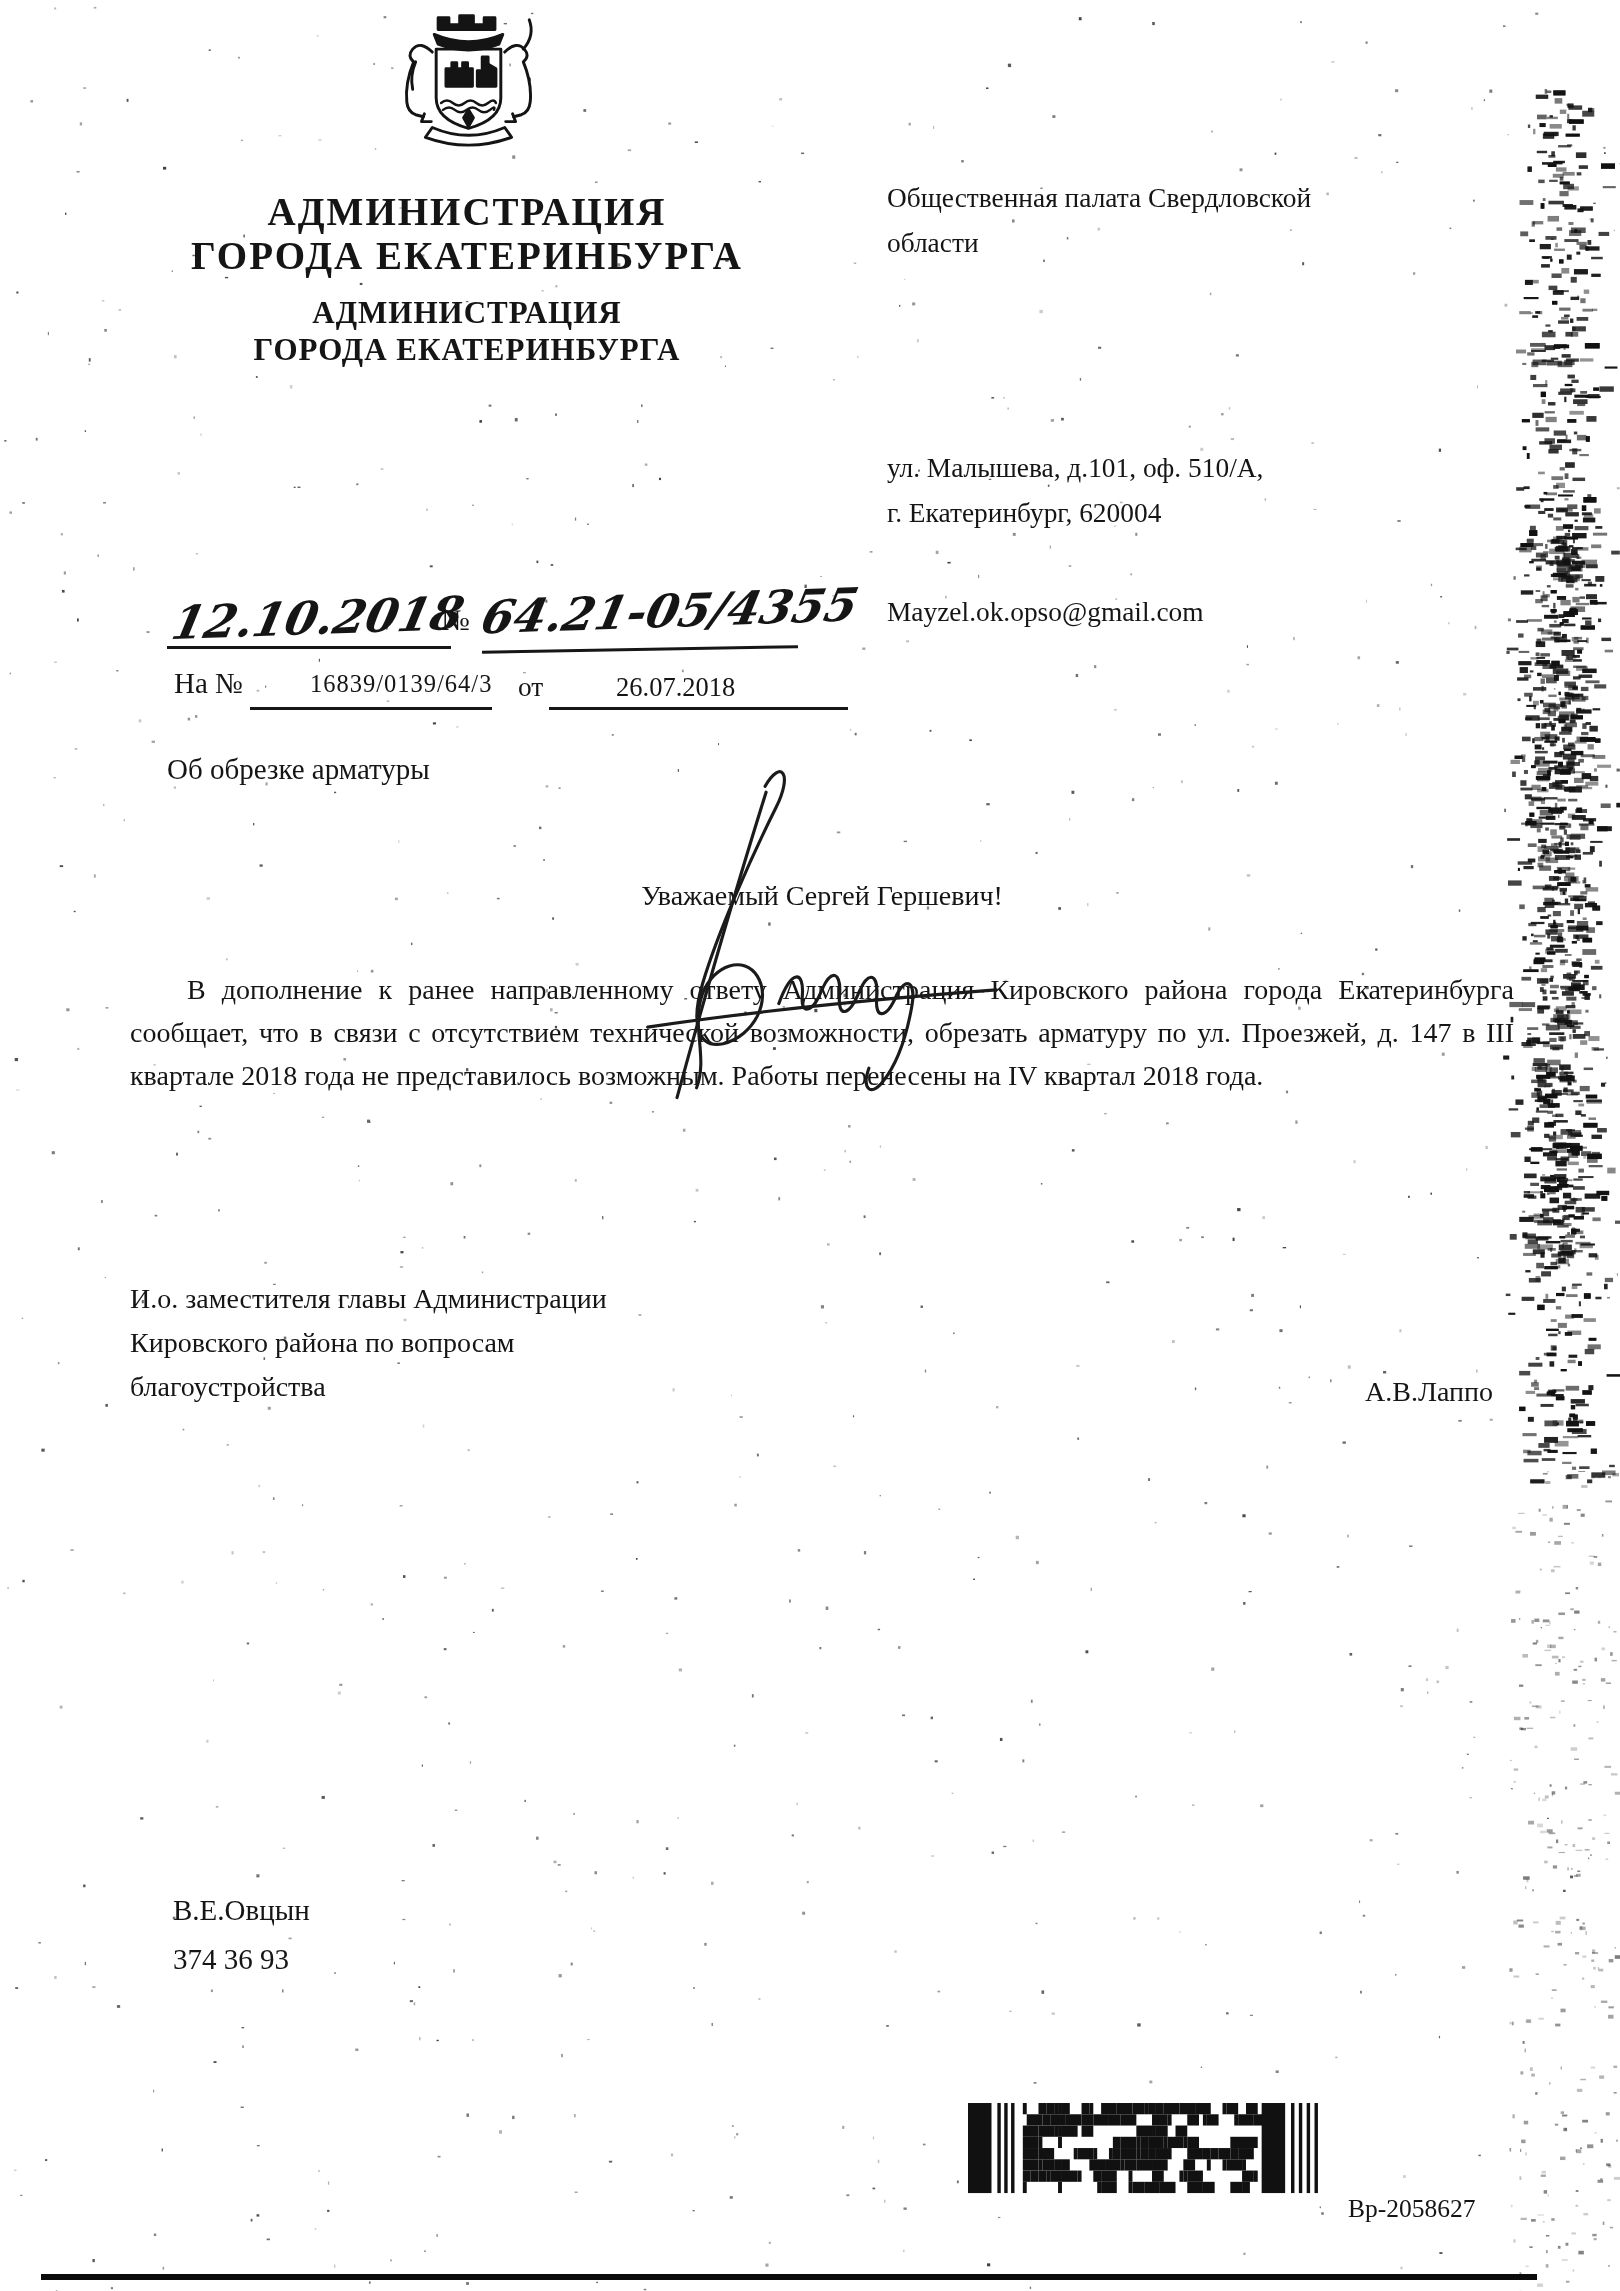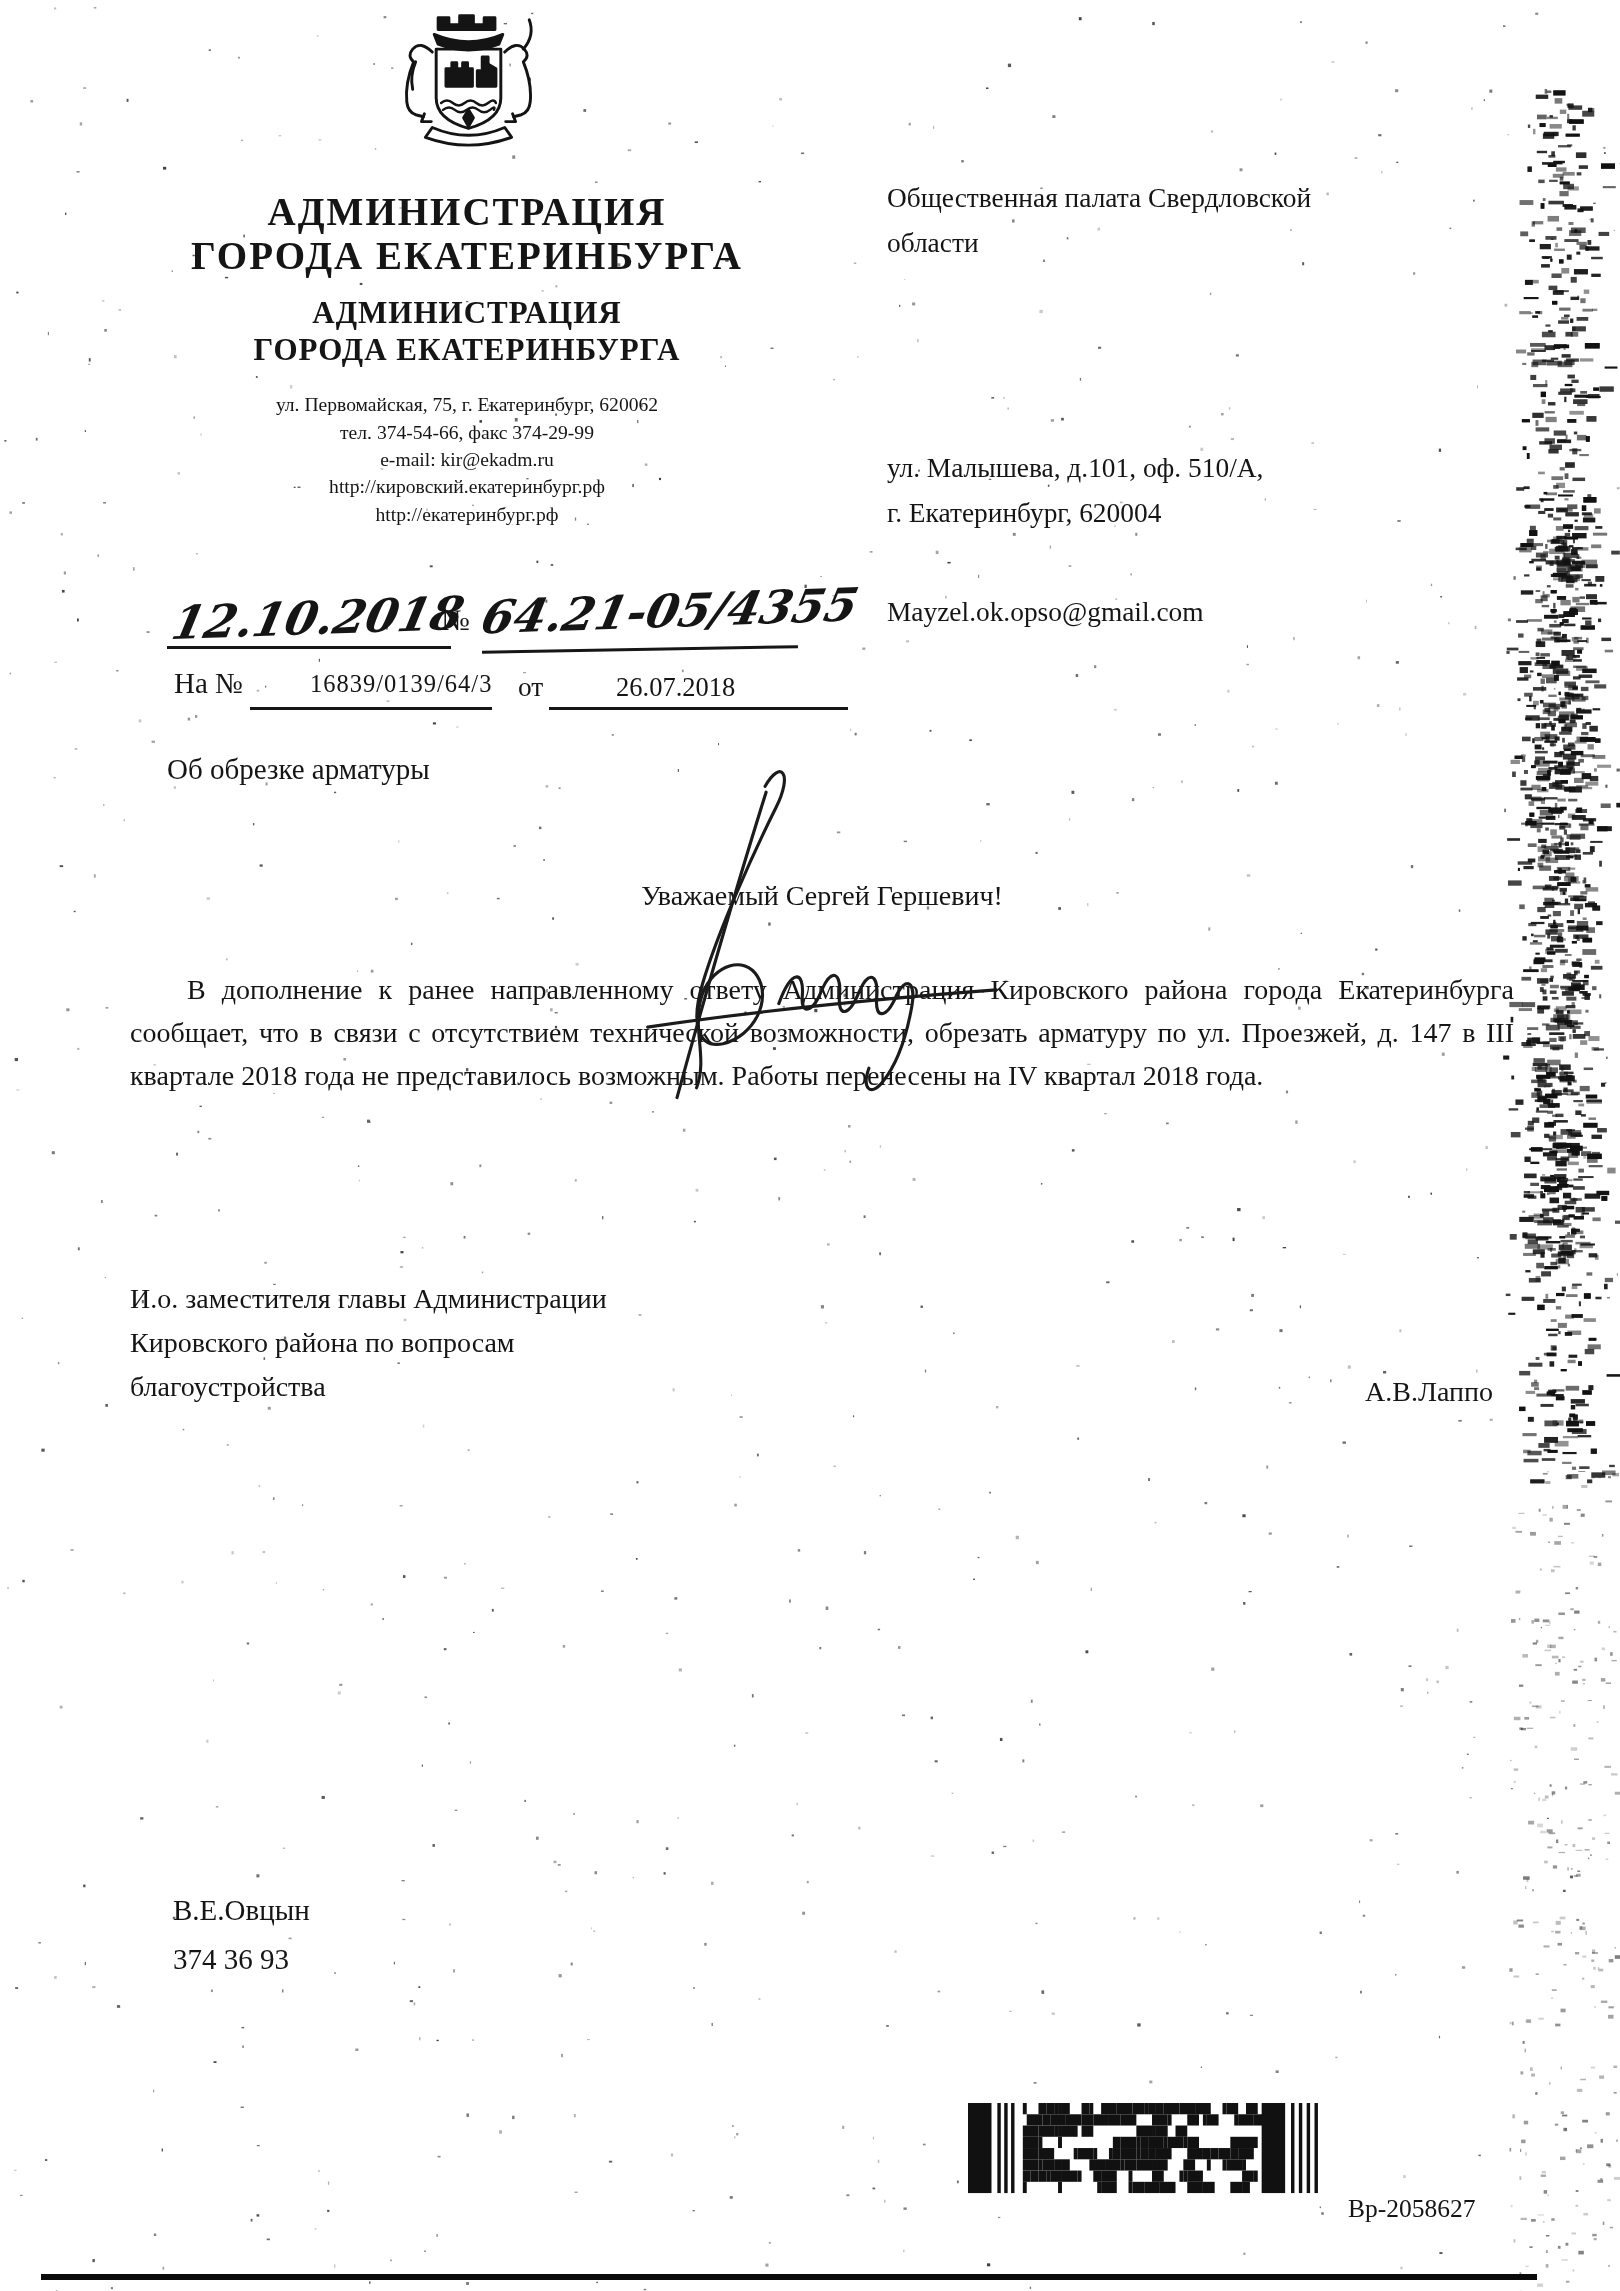--- a/index.html
+++ b/index.html
@@ -94,27 +94,20 @@
       </g>
     </svg>
   </div>
 
   <div class="abs org-header">
     <div class="org-main">АДМИНИСТРАЦИЯ</div>
     <div class="org-main">ГОРОДА  ЕКАТЕРИНБУРГА</div>
     <div class="org-sub">
       <div>АДМИНИСТРАЦИЯ</div>
       <div>ГОРОДА  ЕКАТЕРИНБУРГА</div>
-    </div>
-    <div class="org-contact">
-      <div>ул. Первомайская, 75, г. Екатеринбург, 620062</div>
-      <div>тел. 374-54-66, факс 374-29-99</div>
-      <div>e-mail: kir@ekadm.ru</div>
-      <div>http://кировский.екатеринбург.рф</div>
-      <div>http://екатеринбург.рф</div>
     </div>
   </div>
 
   <div class="abs hand hw-date">12.10.2018</div>
   <div class="abs num-sign">№</div>
   <div class="abs hand hw-num">64.21-05/4355</div>
   <div class="abs rule u-date"></div>
   <div class="abs rule u-num"></div>
 
   <div class="abs reply-prefix">На №</div>

